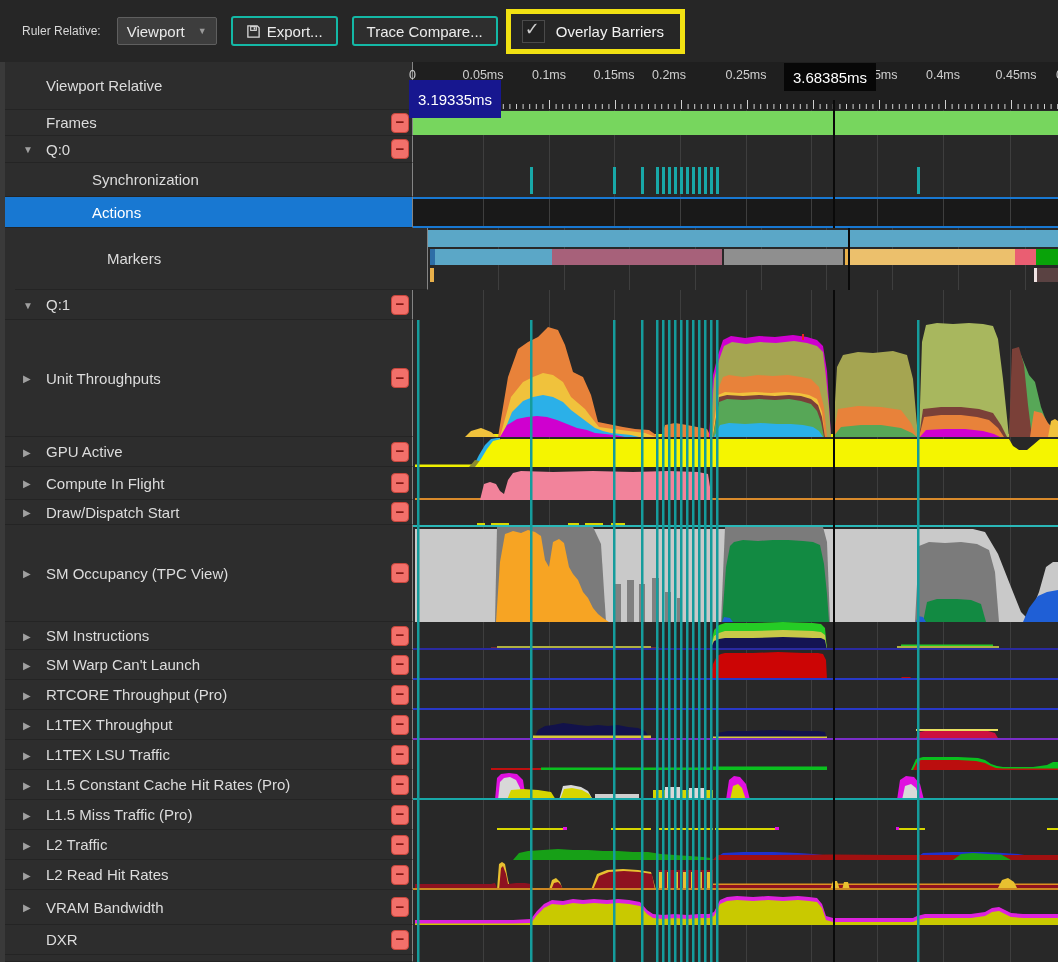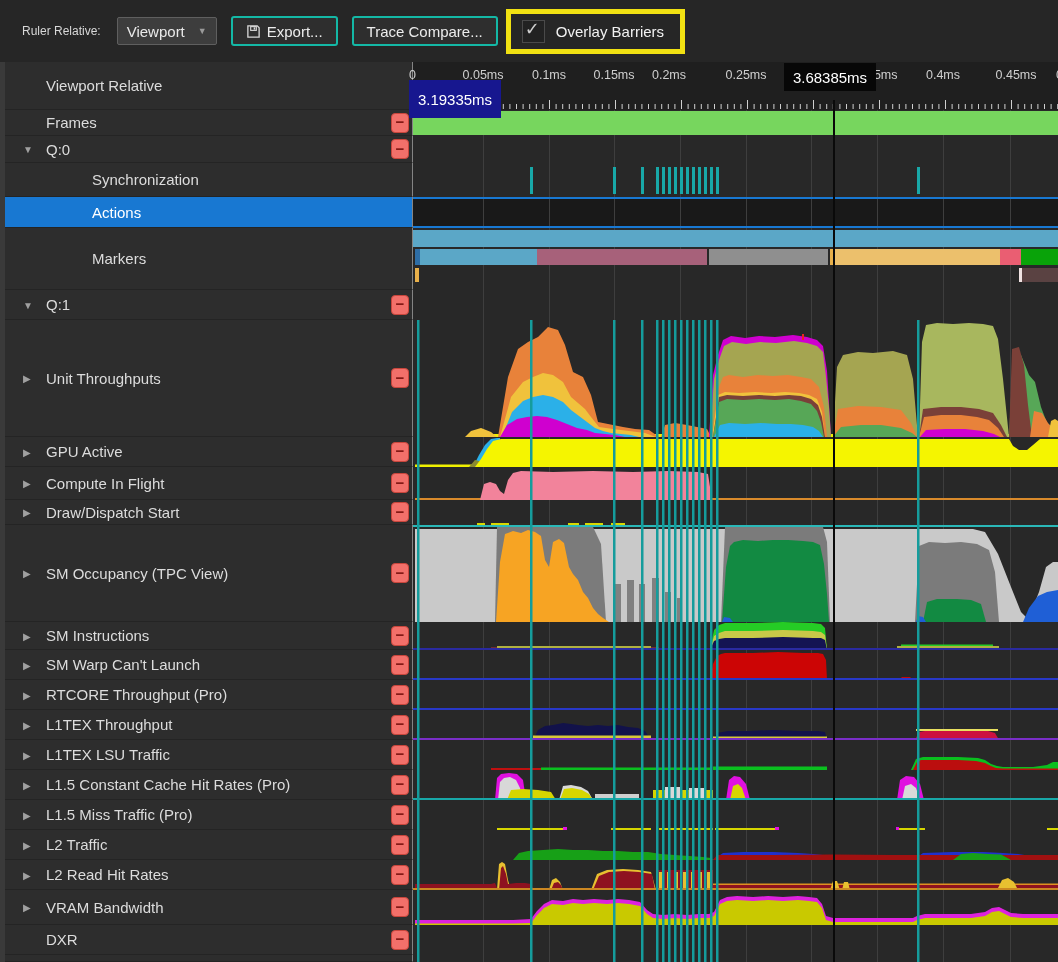--- a/index.html
+++ b/index.html
@@ -299,21 +299,21 @@
               <rect x="464" y="0" width="1" height="31" fill="#3e3e3e"></rect>
               <rect x="530" y="0" width="1" height="31" fill="#3e3e3e"></rect>
               <rect x="597" y="0" width="1" height="31" fill="#3e3e3e"></rect>
             </g>
             <rect x="0" y="0" width="645" height="2" fill="#1878d2"></rect>
             <rect x="0" y="29" width="645" height="2" fill="#1878d2"></rect>
             <rect x="420" y="0" width="2" height="31" fill="#0a0a0a"></rect>
           </svg>
         </div>
       </div>
-      <div class="trow" style="height: 62px;">
+      <div class="trow" style="height: 62px; margin-left: 15px;">
         <div class="sb">
           <span class="lbl indent2">Markers</span>
         </div>
         <div class="chart">
           <svg width="645" height="62" viewBox="0 0 645 62" preserveAspectRatio="none">
             <g>
               <rect x="70" y="0" width="1" height="62" fill="#3e3e3e"></rect>
               <rect x="136" y="0" width="1" height="62" fill="#3e3e3e"></rect>
               <rect x="201" y="0" width="1" height="62" fill="#3e3e3e"></rect>
               <rect x="267" y="0" width="1" height="62" fill="#3e3e3e"></rect>

